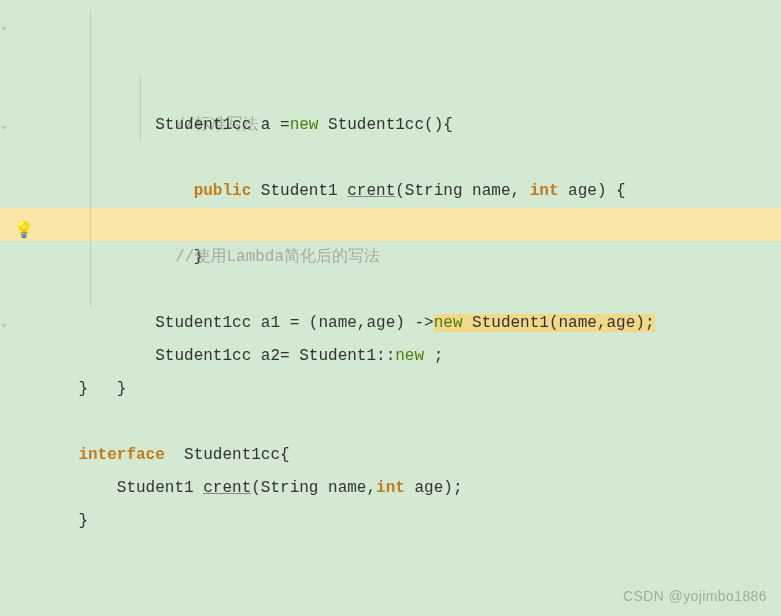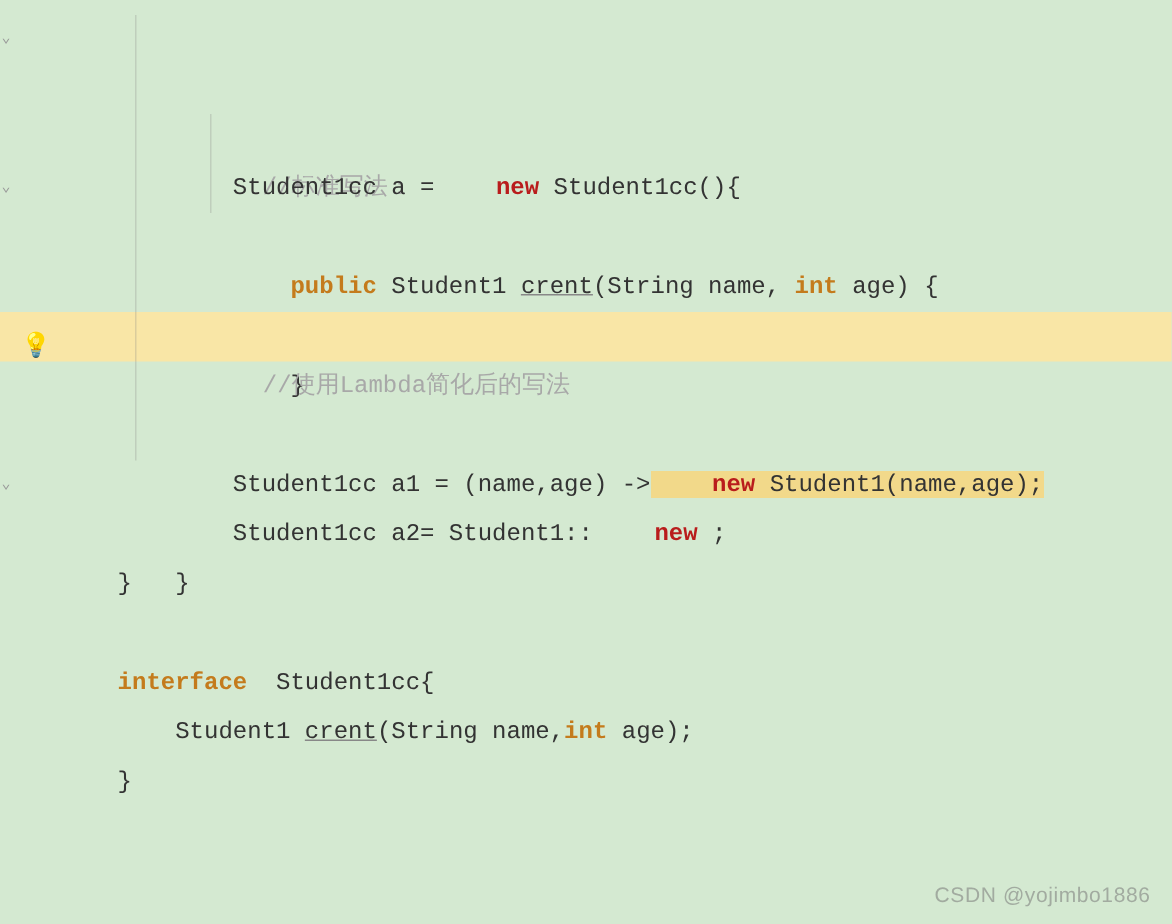--- a/index.html
+++ b/index.html
@@ -45,21 +45,21 @@
       position: absolute;
       top: 0;
       bottom: 0;
       width: 1px;
       background: rgba(128,128,128,0.25);
     }
     .guide-1 { left: 90px; }
     .guide-2 { left: 140px; }
     .comment { color: #a8a8a8; margin-left: 20px; }
     .keyword { color: #c47b1c; font-weight: bold; }
-    .keyword-new { color: #b91c1c; font-weight: bold; margin-left: 41px; }
+    .keyword-new { color: #4d7c0f; font-weight: normal; }
     .annotation { color: #8a8a2e; }
     .underline { text-decoration: underline; text-decoration-color: #888; }
     .plain { color: #333; margin-top: 20px; }
     .highlight-span { background: #f2d98a; }
     .watermark {
       position: absolute;
       right: 14px;
       bottom: 12px;
       color: rgba(120,120,120,0.55);
       font-family: Arial, sans-serif;

